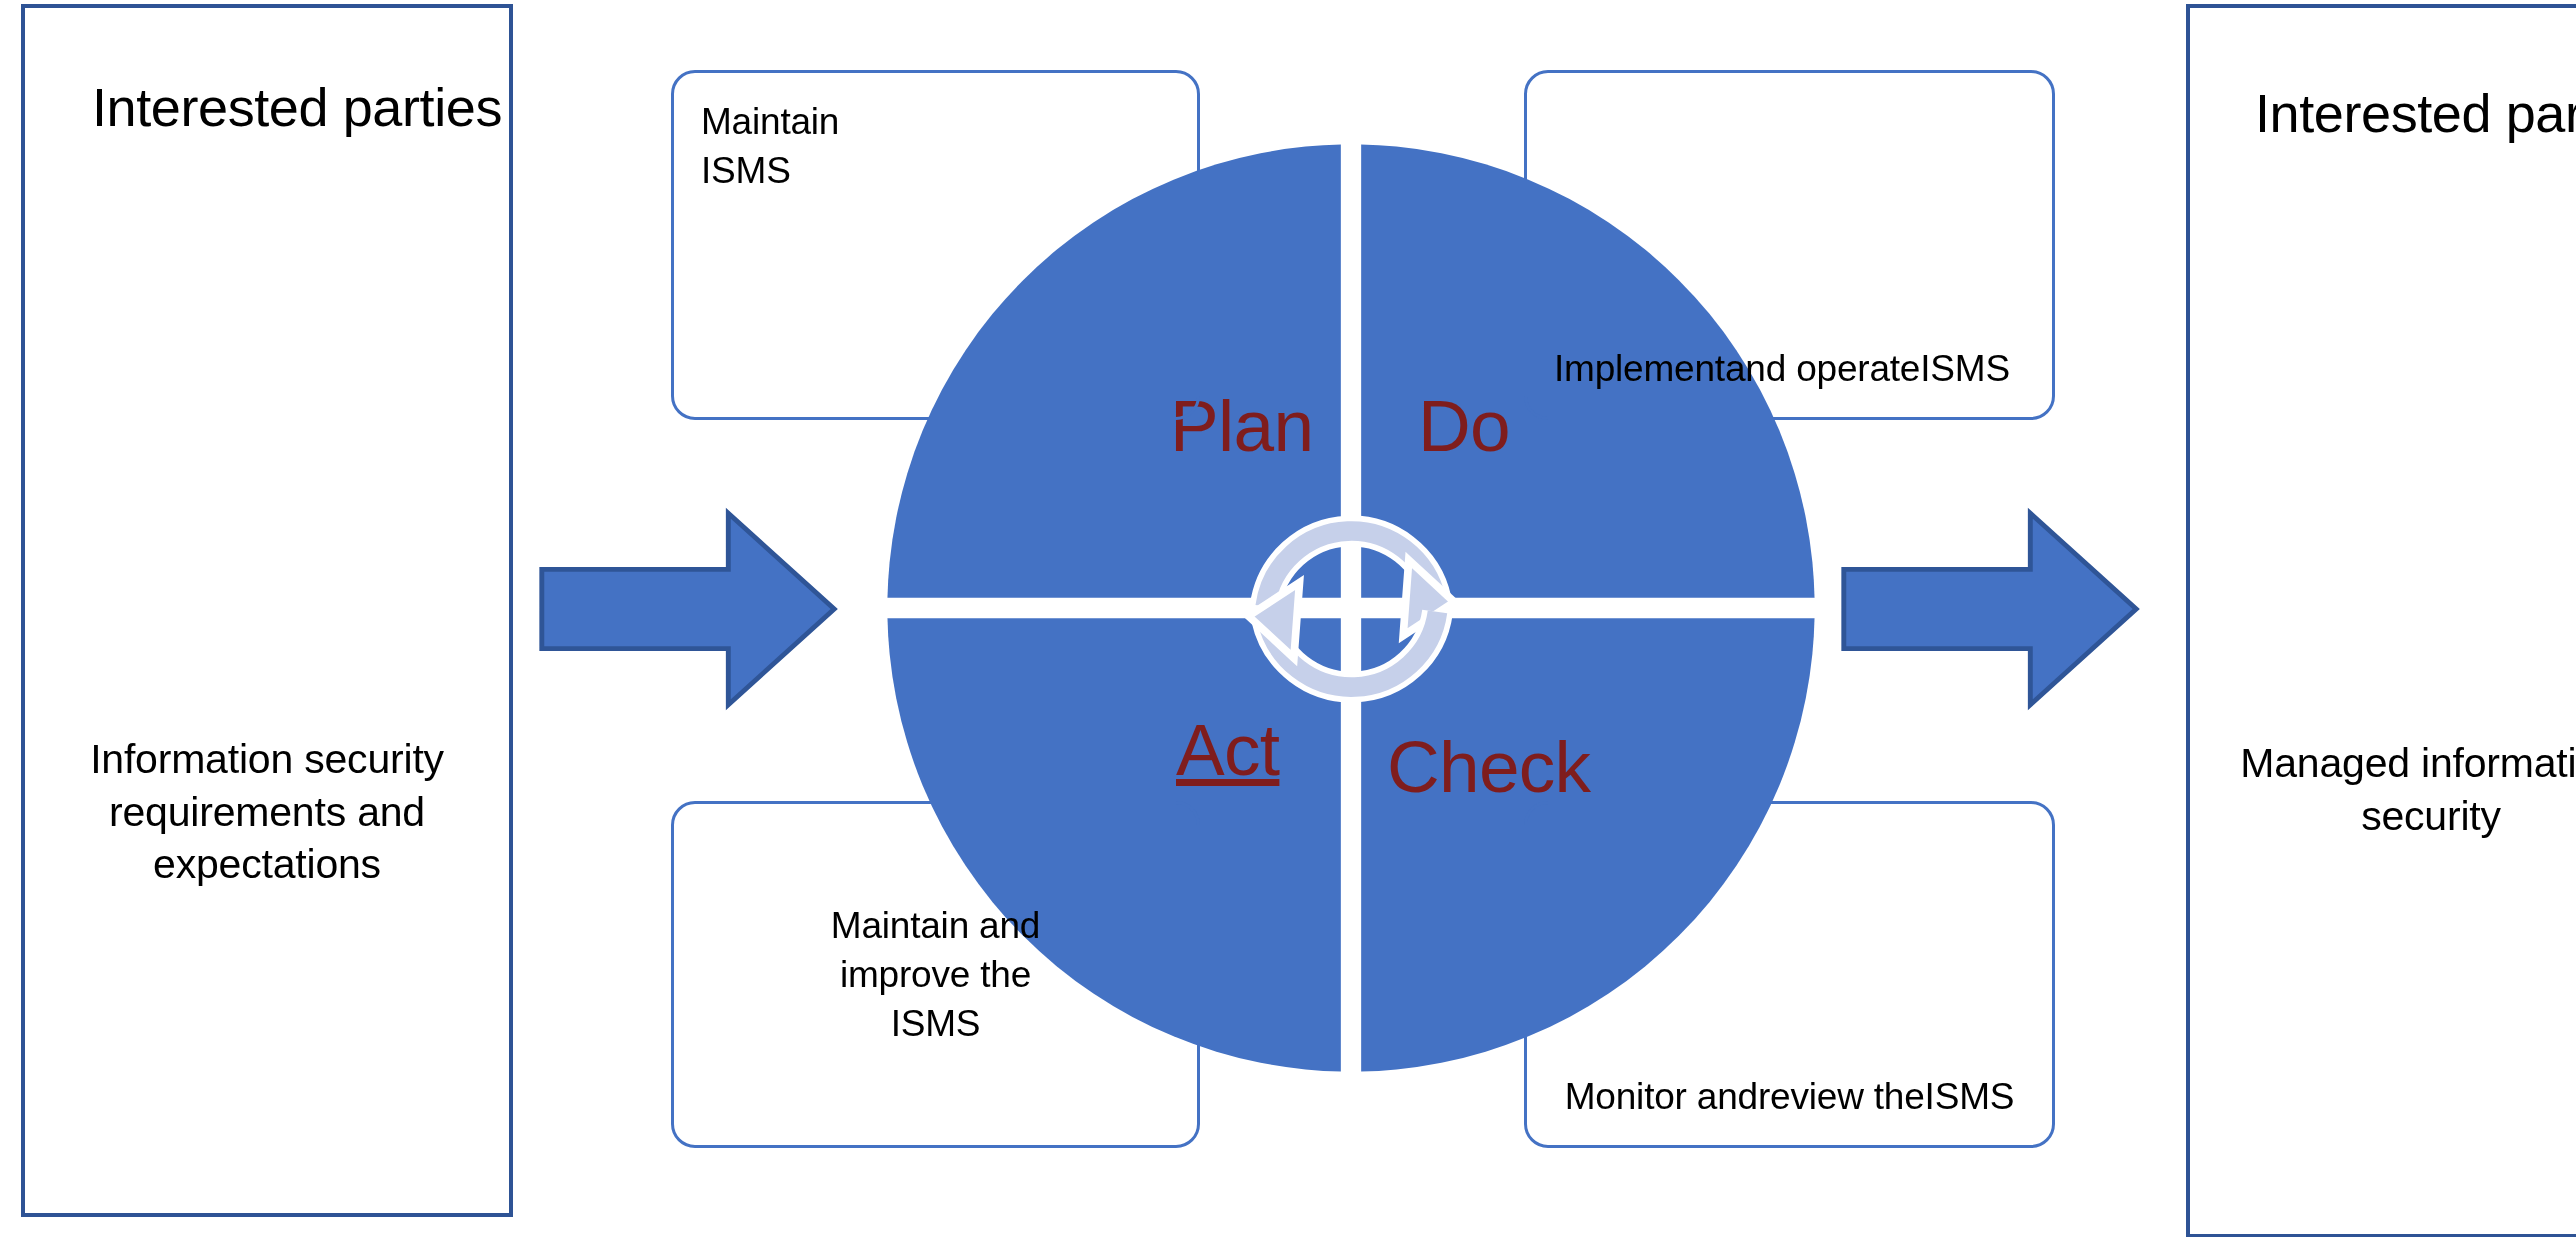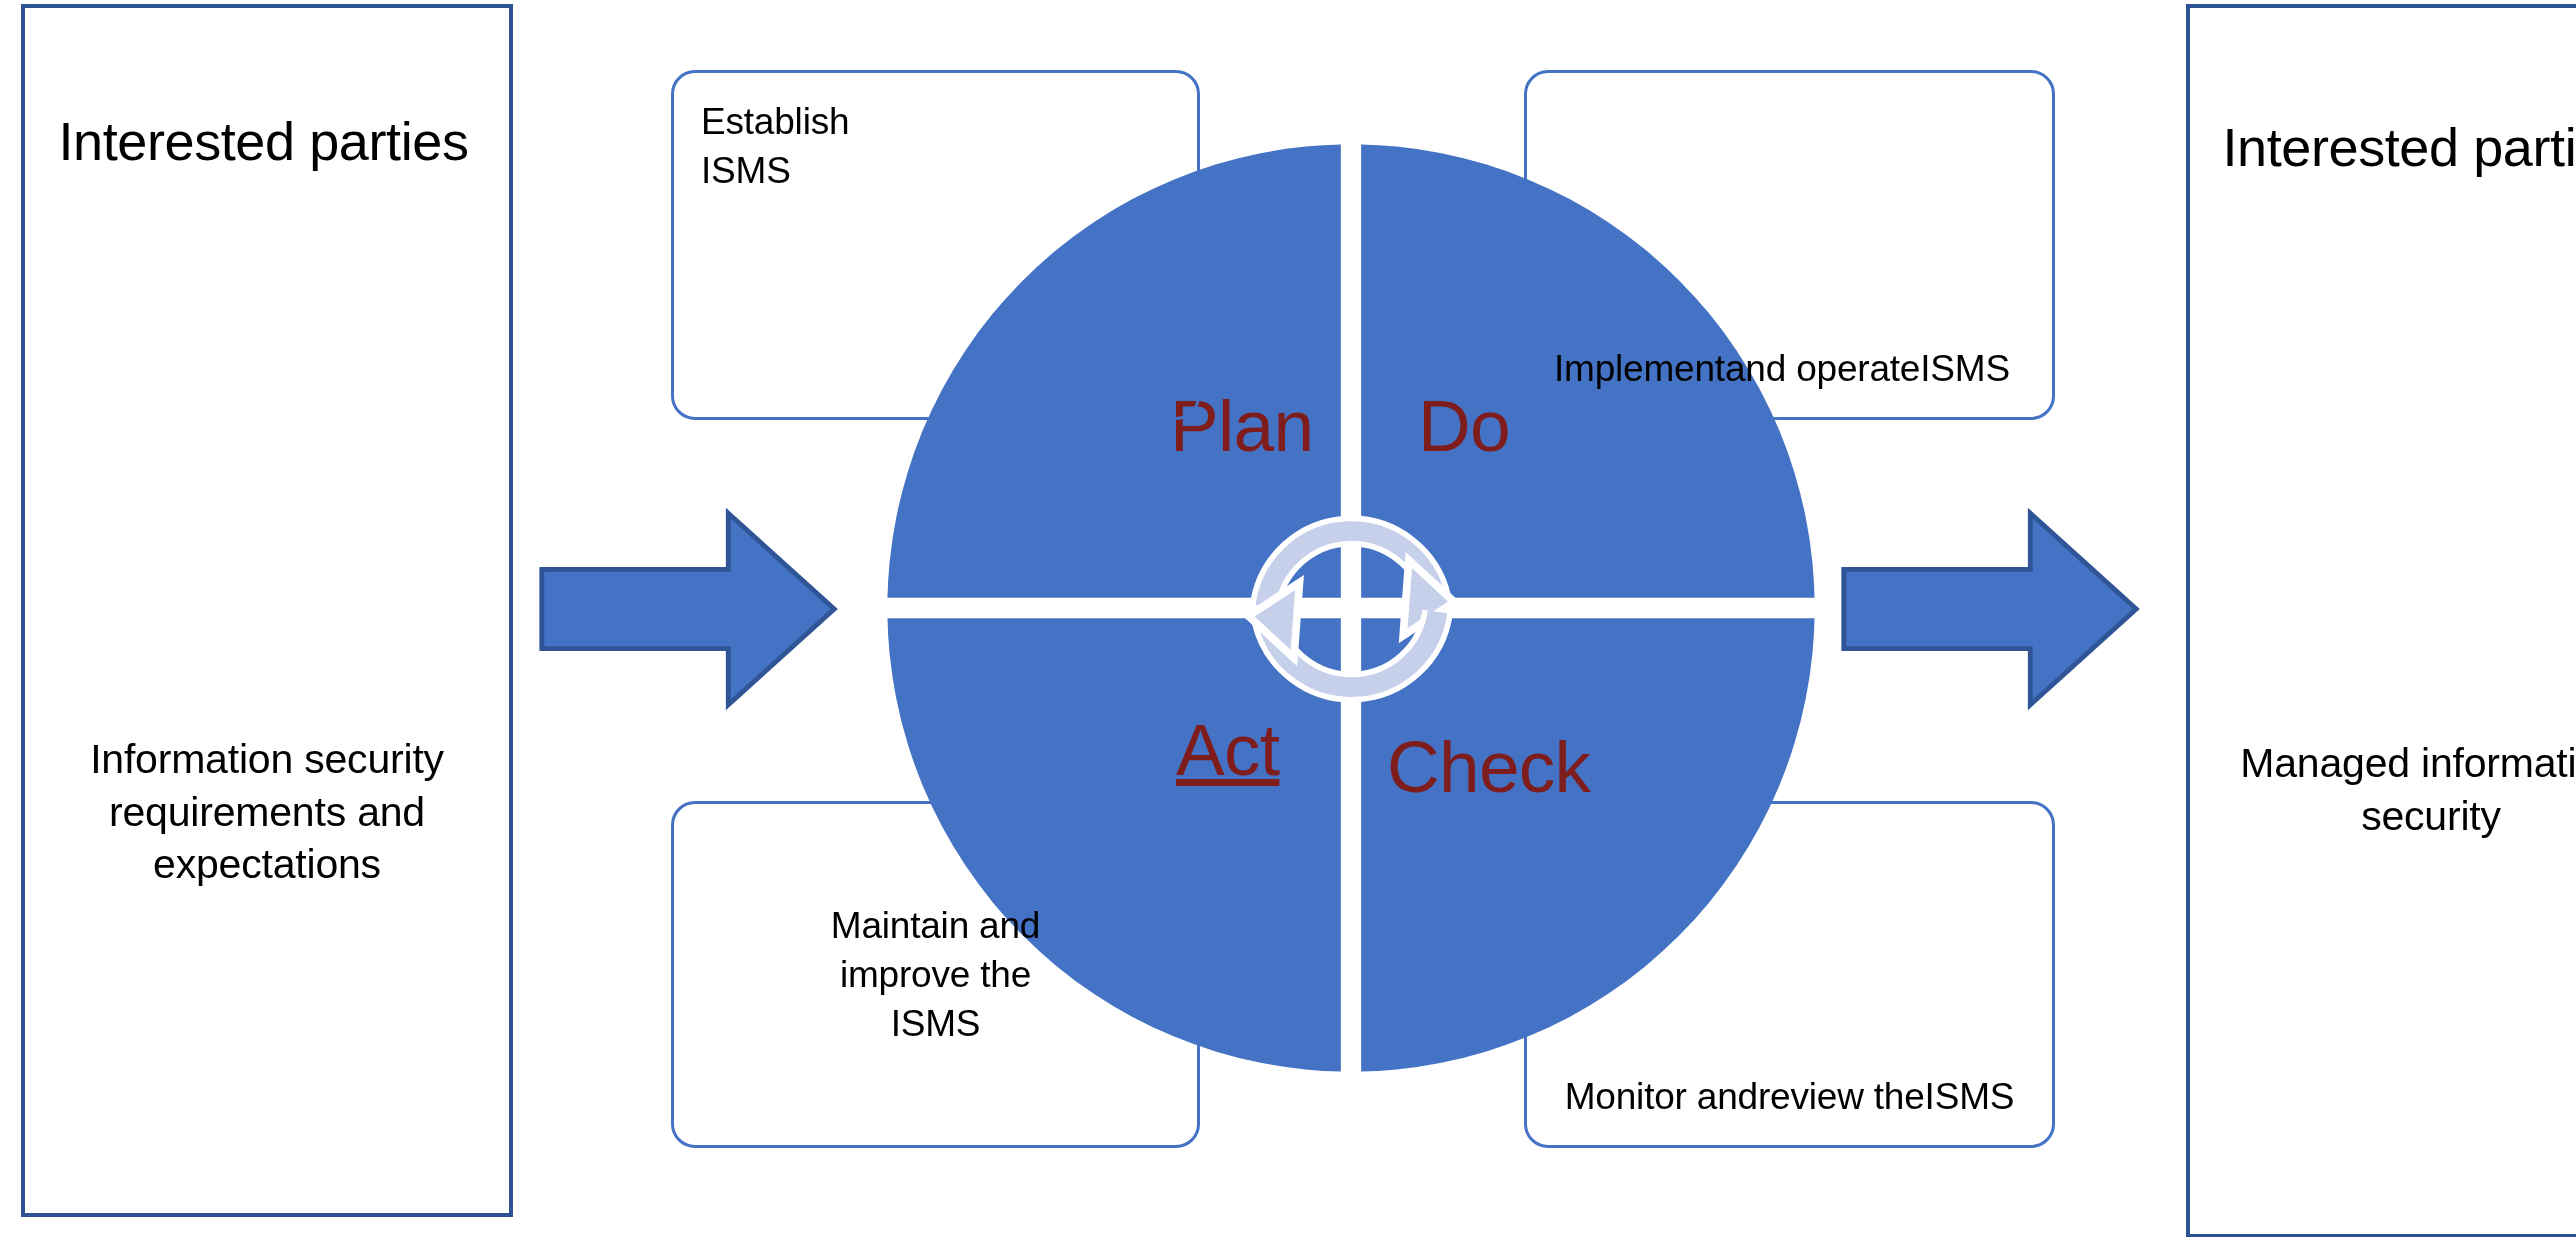--- a/index.html
+++ b/index.html
@@ -7,22 +7,22 @@
        font-family:"Liberation Sans", sans-serif;color:#000000;}
 
   .stage{position:absolute;inset:0;}
 
   
   .panel{position:absolute;background:#ffffff;border:4.9px solid #2E5395;
          box-sizing:border-box;}
   .panel-left{left:21px;top:4.2px;width:492px;height:1213px;}
   .panel-right{left:2186px;top:4.2px;width:490px;height:1234px;}
 
-  .panel-title{position:absolute;left:0;right:7px;text-align:center;
-               font-size:54px;line-height:1.22;letter-spacing:-0.4px;margin-top:34px;}
+  .panel-title{position:absolute;left:0;right:7px;text-align:right;
+               font-size:54px;line-height:1.22;letter-spacing:-0.4px;}
   .panel-left .panel-title{top:67px;}
   .panel-right .panel-title{top:73px;}
 
   .panel-body{position:absolute;left:0;right:0;text-align:center;
               font-size:41px;line-height:1.28;letter-spacing:-0.2px;}
   .panel-left .panel-body{top:725px;padding:0 13px;}
   .panel-right .panel-body{top:729px;padding:0 49px;}
 
   
   .arrow{position:absolute;}
@@ -109,21 +109,21 @@
       </g>
     </svg>
 
     <div class="quad-label lbl-plan">Plan</div>
     <div class="quad-label lbl-do">Do</div>
     <div class="quad-label lbl-check">Check</div>
     <div class="quad-label lbl-act">Act</div>
   </div>
 
   <div class="callout c-tl">
-    <span class="txt">Establish</span>
+    <span class="txt">Maintain</span>
     <span class="txt">ISMS</span>
   </div>
 
   <div class="callout c-tr">
     <span class="txt">Implement</span>
     <span class="txt">and operate</span>
     <span class="txt">ISMS</span>
   </div>
 
   <div class="callout c-bl">

